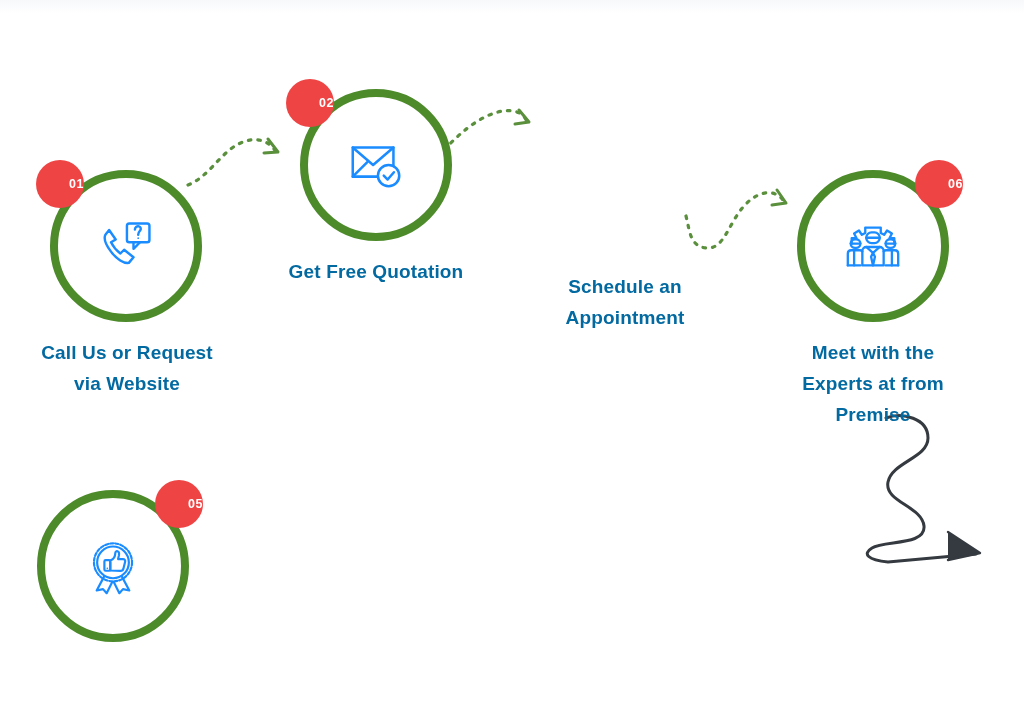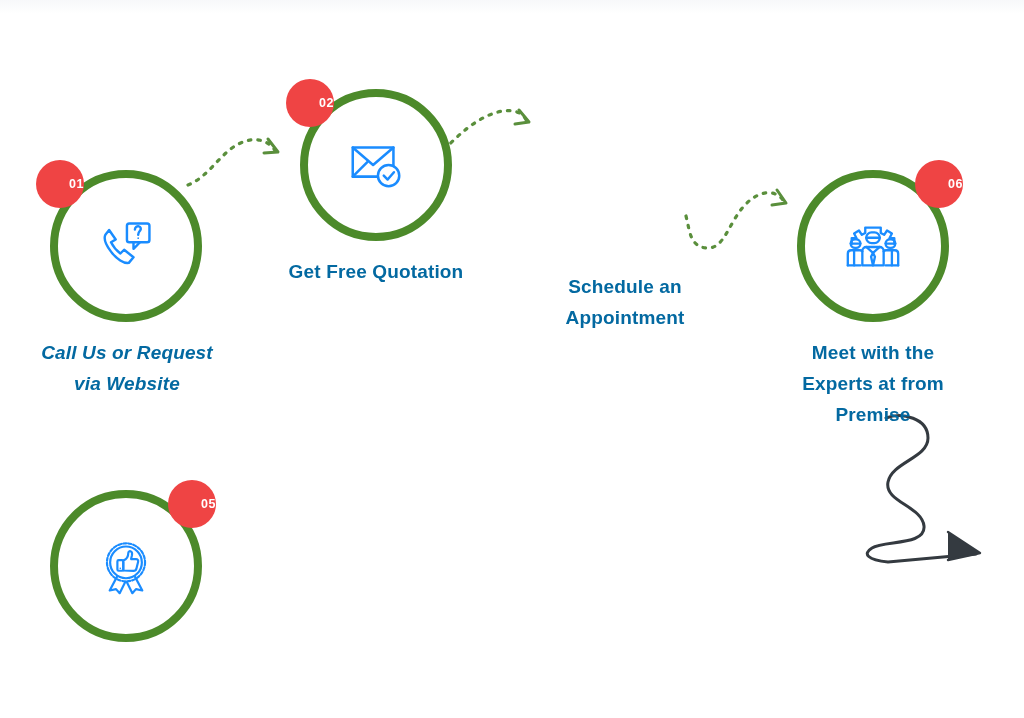--- a/index.html
+++ b/index.html
@@ -97,28 +97,28 @@
     font-weight: 700;
     line-height: 1.62;
     letter-spacing: 0.15px;
     font-family: "Liberation Sans", sans-serif;
     white-space: pre-line;
     z-index: 2;
   }
 
   
   #step-1 { left: 50px;  top: 170px; }
-  #cap-1  { left: 12px;  top: 338px; font-style: italic; }
+  #cap-1  { left: 12px;  top: 338px; }
   #step-2 { left: 300px; top: 89px;  }
   #cap-2  { left: 261px; top: 257px; }
   #step-3 { left: 548px; top: 89px;  }
   #cap-3  { left: 510px; top: 272px; }
   #step-4 { left: 797px; top: 170px; }
   #cap-4  { left: 758px; top: 338px; }
-  #step-5 { left: 50px;  top: 490px; }
+  #step-5 { left: 37px;  top: 490px; }
   #cap-5  { left: 12px;  top: 658px; }
 </style>
 </head>
 <body>
 
 <div id="stage">
 
   <div class="top-band"></div>
 
   <svg id="connectors" viewBox="0 0 1024 718">

